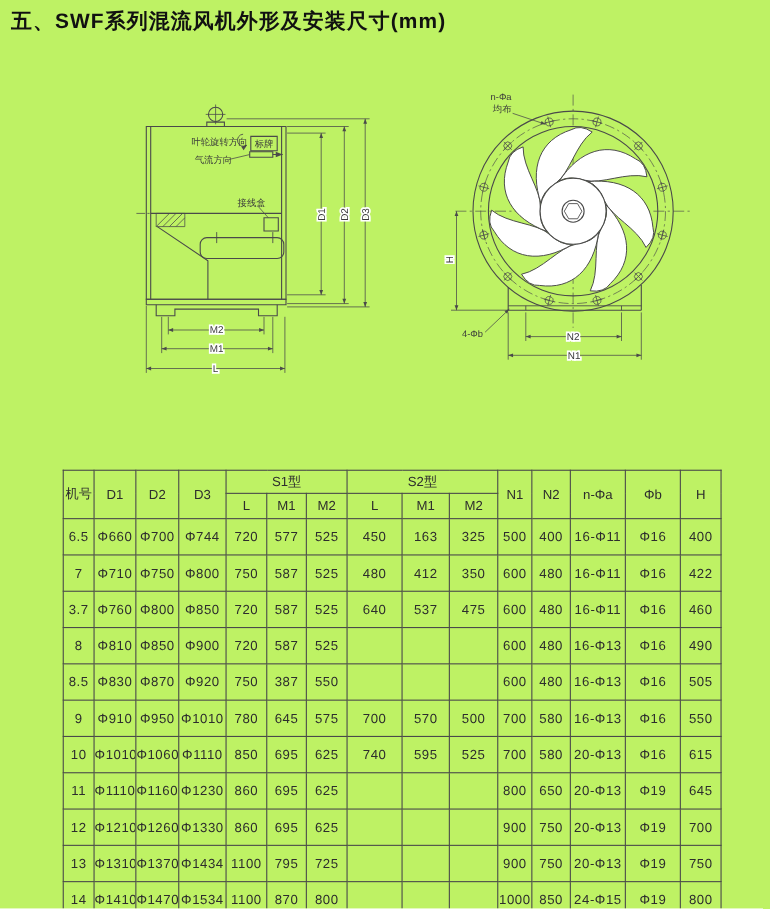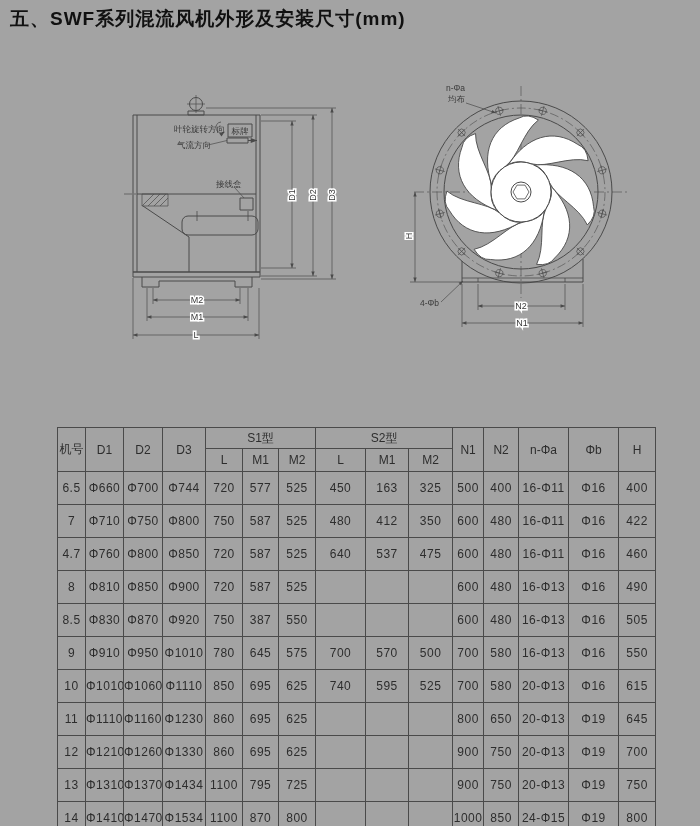--- a/index.html
+++ b/index.html
@@ -1,16 +1,16 @@
 <!DOCTYPE html>
 <html><head>
 <meta charset="utf-8">
 <style>
   html,body{margin:0;padding:0;background:#fff;}
-  .page{position:relative;width:700px;height:826px;background:#a3a3a3;overflow:hidden;
+  .page{position:relative;width:700px;height:826px;background:#bef264;overflow:hidden;
         font-family:"Liberation Sans",sans-serif;color:#222;}
   .title{position:absolute;left:10px;top:6px;font-size:19px;font-weight:bold;
          letter-spacing:1px;color:#111;white-space:nowrap;}
   .subtitle{position:absolute;left:237px;top:47px;font-size:15px;
             font-family:"Liberation Serif",serif;color:#222;white-space:nowrap;}
   .drawings{position:absolute;left:0;top:78px;width:700px;height:312px;}
   svg.sideview{position:absolute;left:88px;top:7px;}
   svg.frontview{position:absolute;left:400px;top:0px;}
   svg line,svg path,svg rect,svg circle,svg polygon,svg polyline{vector-effect:non-scaling-stroke;}
   .lbl{font-family:"Liberation Sans",sans-serif;font-size:8.5px;fill:#3a3a3a;}
@@ -316,21 +316,21 @@
           <td>480</td>
           <td>412</td>
           <td>350</td>
           <td>600</td>
           <td>480</td>
           <td>16-Φ11</td>
           <td>Φ16</td>
           <td>422</td>
         </tr>
         <tr>
-          <td>4.7</td>
+          <td>3.7</td>
           <td>Φ760</td>
           <td>Φ800</td>
           <td>Φ850</td>
           <td>720</td>
           <td>587</td>
           <td>525</td>
           <td>640</td>
           <td>537</td>
           <td>475</td>
           <td>600</td>

